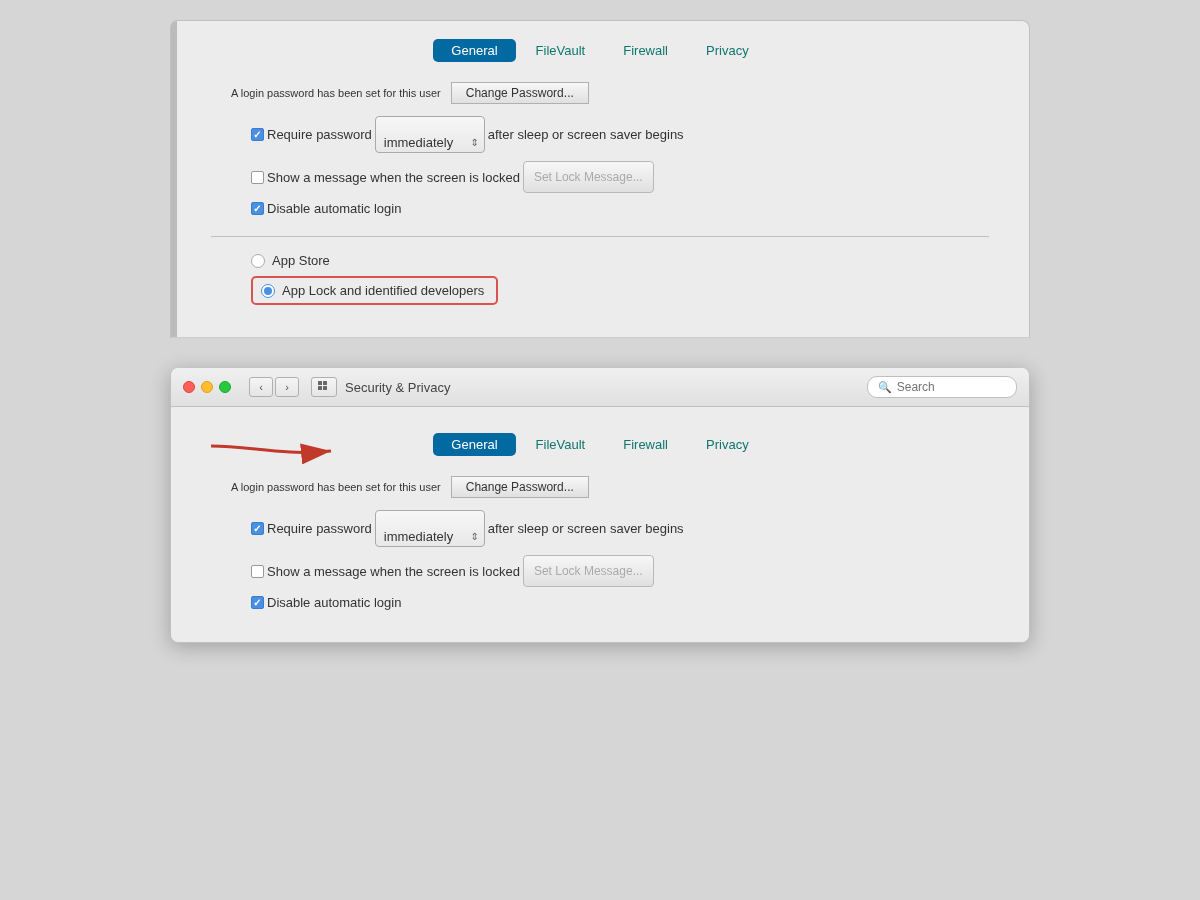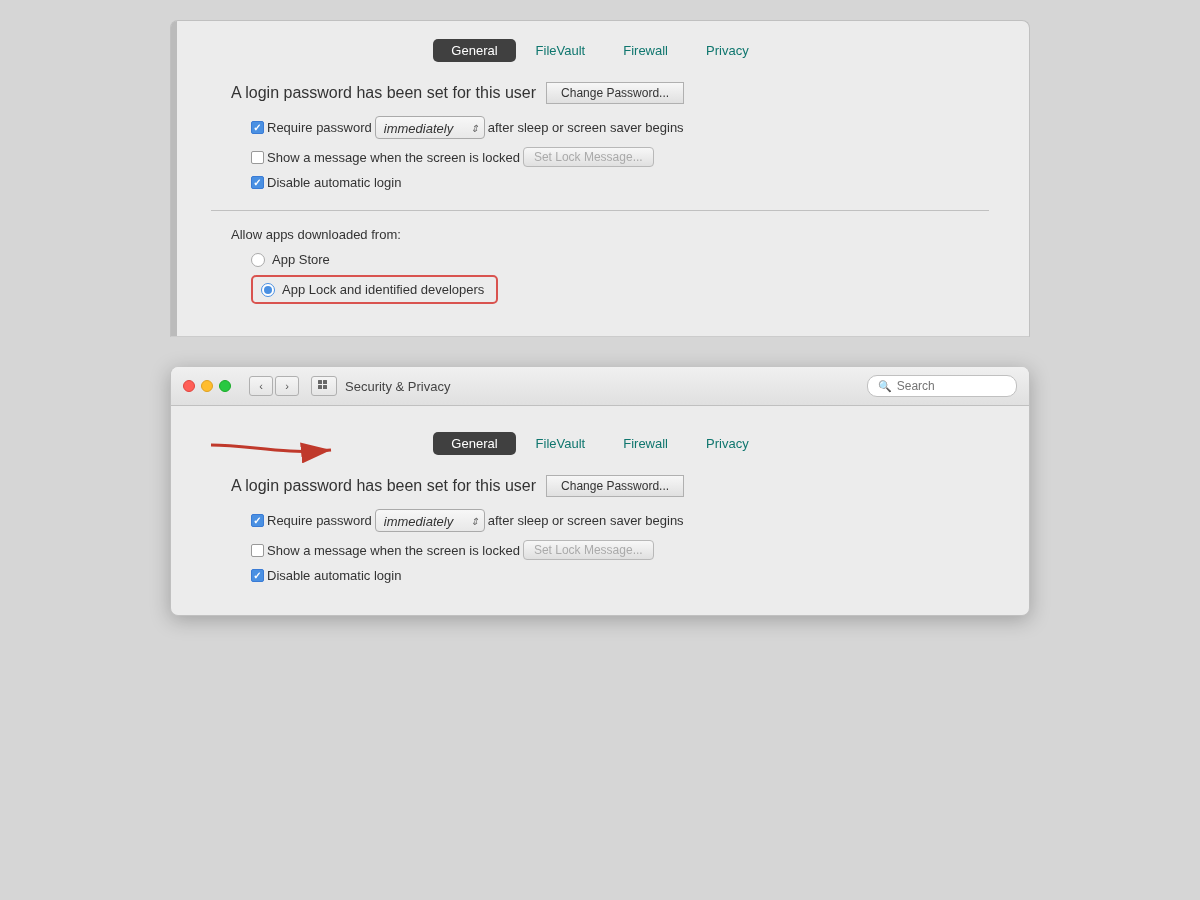--- a/index.html
+++ b/index.html
@@ -51,35 +51,35 @@
       border-radius: 5px;
       cursor: pointer;
       font-size: 13px;
       color: #0f766e;
       background: transparent;
       border: none;
       outline: none;
     }
 
     .tab.active {
-      background: #404040;
+      background: #0369a1;
       color: #fff;
     }
 
     
     .password-row {
       display: flex;
       align-items: center;
       gap: 10px;
       margin-bottom: 12px;
       padding-left: 20px;
     }
 
     .password-label {
-      font-size: 16px;
+      font-size: 11px;
       color: #333;
       text-align: center;
     }
 
     .change-password-btn {
       padding: 3px 14px;
       background: linear-gradient(to bottom, #f7f7f7, #e0e0e0);
       border: 1px solid #b0b0b0;
       border-radius: 0;
       font-size: 12px;
@@ -117,42 +117,41 @@
     .checkbox.checked::after {
       content: '✓';
       color: #fff;
       font-size: 10px;
       font-weight: bold;
     }
 
     .select-dropdown {
       display: inline-flex;
       align-items: center;
-      padding: 4px 20px 2px 8px;
+      padding: 18px 20px 2px 8px;
       background: linear-gradient(to bottom, #f7f7f7, #e8e8e8);
       border: 1px solid #aaa;
       border-radius: 4px;
       font-size: 13px;
       color: #333;
       position: relative;
       cursor: pointer;
       min-width: 110px;
-      font-style: italic;
     }
 
     .select-dropdown::after {
       content: '⇕';
       position: absolute;
       right: 5px;
       font-size: 10px;
       color: #666;
     }
 
     .lock-message-btn {
-      padding: 2px 10px;
+      padding: 8px 10px;
       background: linear-gradient(to bottom, #f7f7f7, #e0e0e0);
       border: 1px solid #b8b8b8;
       border-radius: 4px;
       font-size: 12px;
       color: #aaa;
       cursor: pointer;
     }
 
     
     .section-divider {
@@ -373,21 +372,20 @@
     <button class="lock-message-btn">Set Lock Message...</button>
   </div>
 
   <div class="option-row">
     <div class="checkbox checked"></div>
     <span>Disable automatic login</span>
   </div>
 
   <hr class="section-divider">
 
-  <div class="allow-apps-label">Allow apps downloaded from:</div>
 
   <div class="radio-row">
     <div class="radio"></div>
     <span>App Store</span>
   </div>
 
   <div class="radio-row">
     <div class="radio-highlighted">
       <div class="radio selected"></div>
       <span>App Lock and identified developers</span>

